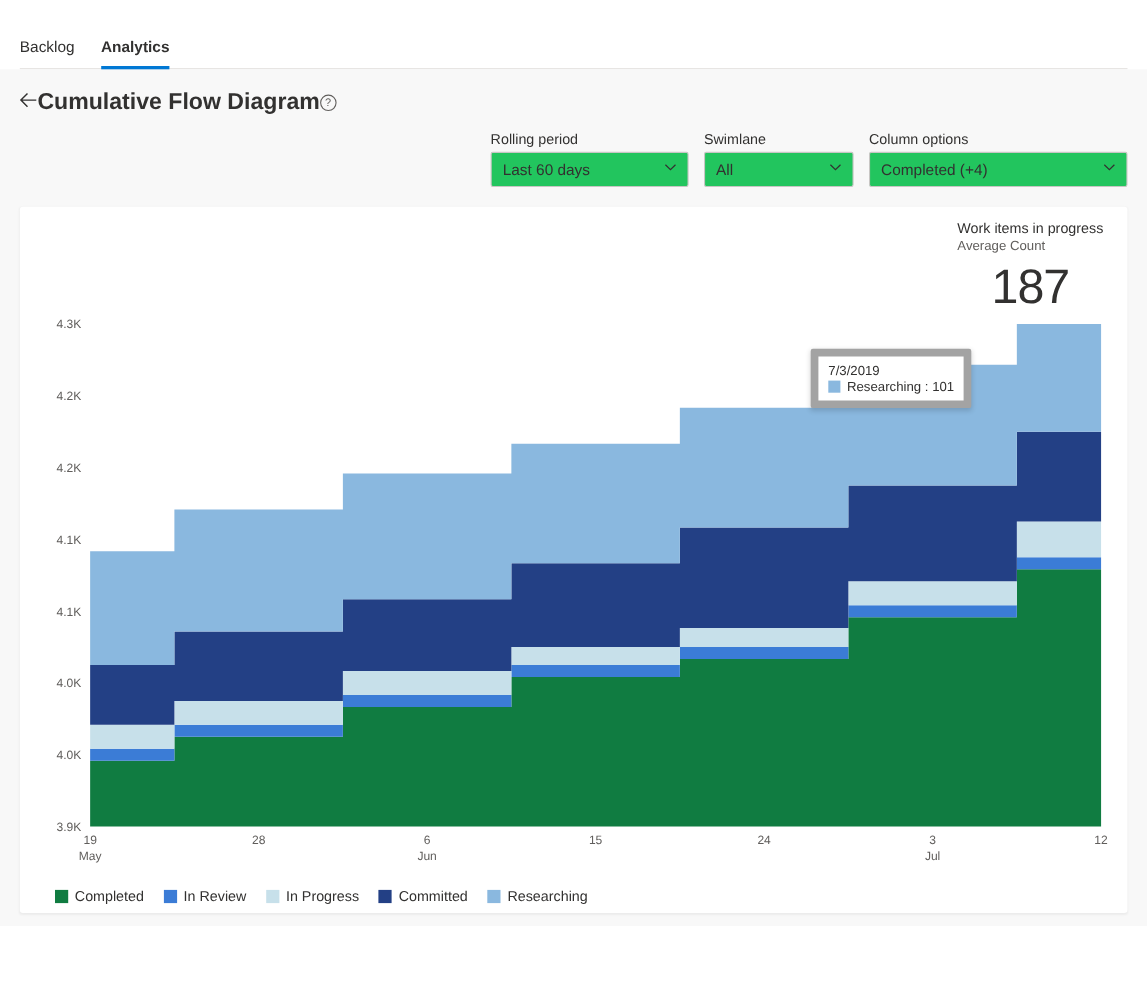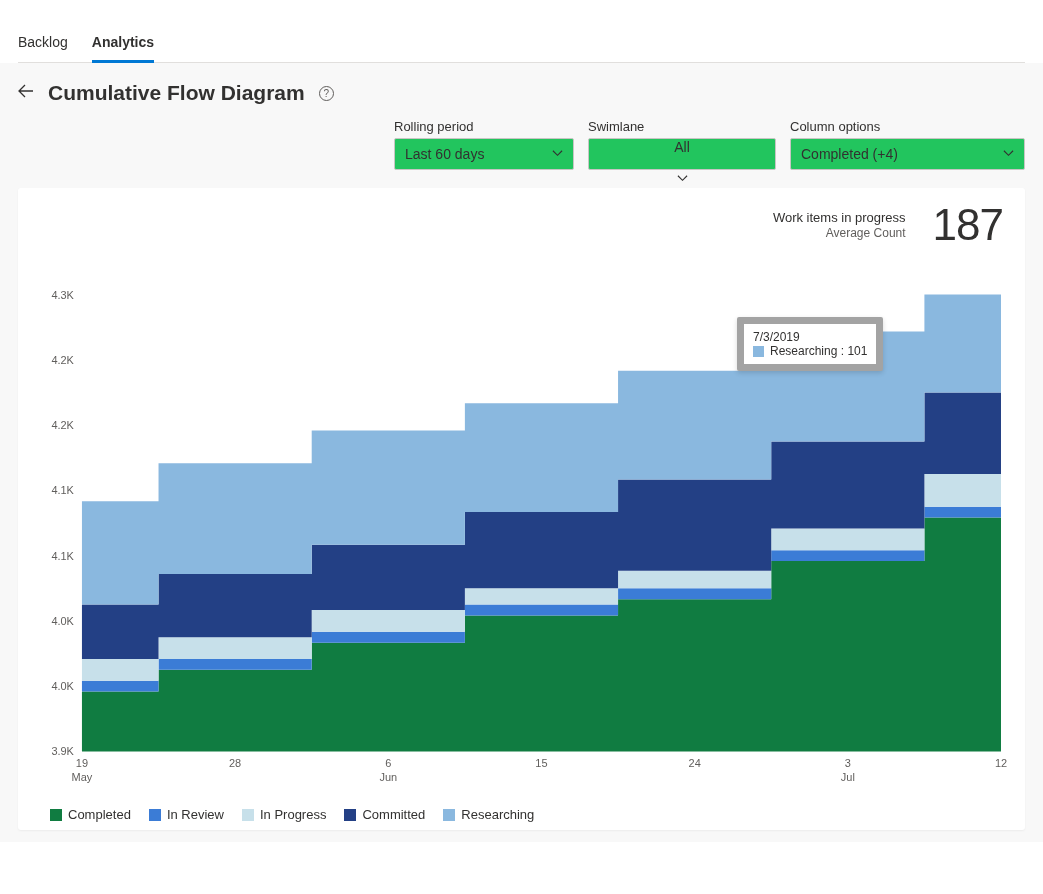--- a/index.html
+++ b/index.html
@@ -39,53 +39,53 @@
     cursor:pointer;
     border-bottom:3px solid transparent;
     margin-bottom:-1px;
     font-size:14px;
   }
   .tab.active{border-bottom-color:var(--link-blue);font-weight:600;}
   .page{
     background:var(--bg-page);
     padding:18px 18px 12px 18px;
   }
-  .page-header{display:flex;align-items:center;gap:14px;margin-bottom:14px;}
+  .page-header{display:flex;align-items:center;margin-bottom:14px;}
   .back-arrow{color:var(--text);cursor:pointer;font-size:16px;}
   .page-title{font-size:21px;font-weight:600;}
   .help{width:15px;height:15px;border:1px solid #605e5c;border-radius:50%;display:inline-flex;align-items:center;justify-content:center;font-size:10px;color:#605e5c;cursor:pointer;}
   .filters{display:flex;gap:14px;margin-bottom:18px;justify-content:flex-end;}
   .filter{display:flex;flex-direction:column;gap:4px;}
   .filter label{font-size:13px;color:var(--text);}
   .fake-select{
     height:32px;
     background:#22c55e;
     border:1px solid var(--border);
     border-radius:2px;
     display:flex;align-items:center;justify-content:space-between;
     padding:0 10px;
     gap:18px;
     cursor:pointer;
     font-size:14px;
   }
   .fake-select .sel-chev{font-size:11px;color:#323130;}
   .f1{width:180px;}
-  .f2{width:188px;flex-direction:column;}
+  .f2{width:136px;}
   .f3{width:235px;}
   .card{
     background:#fff;
     border-radius:3px;
     padding:14px 14px 8px 14px;
     box-shadow:0 1px 2px rgba(0,0,0,.05);
     position:relative;
   }
   .stat-block{
     position:absolute; right:22px; top:12px;
-    text-align:right;
-    display:flex;align-items:center;gap:27px;
+    text-align:left;
+    display:flex;align-items:center;gap:6px;flex-direction:column;
   }
   .stat-labels{line-height:1.2;}
   .stat-t1{font-size:13px;color:var(--text);}
   .stat-t2{font-size:12px;color:var(--text-secondary);}
   .stat-num{font-size:44px;font-weight:300;color:#323130;letter-spacing:-1px;}
   .chart-wrap{position:relative;width:100%;}
   svg.chart{display:block;width:100%;}
   .ytick, .xtick{font-size:11px;fill:#605e5c;}
   .xmonth{font-size:11px;fill:#605e5c;}
   .tooltip{

